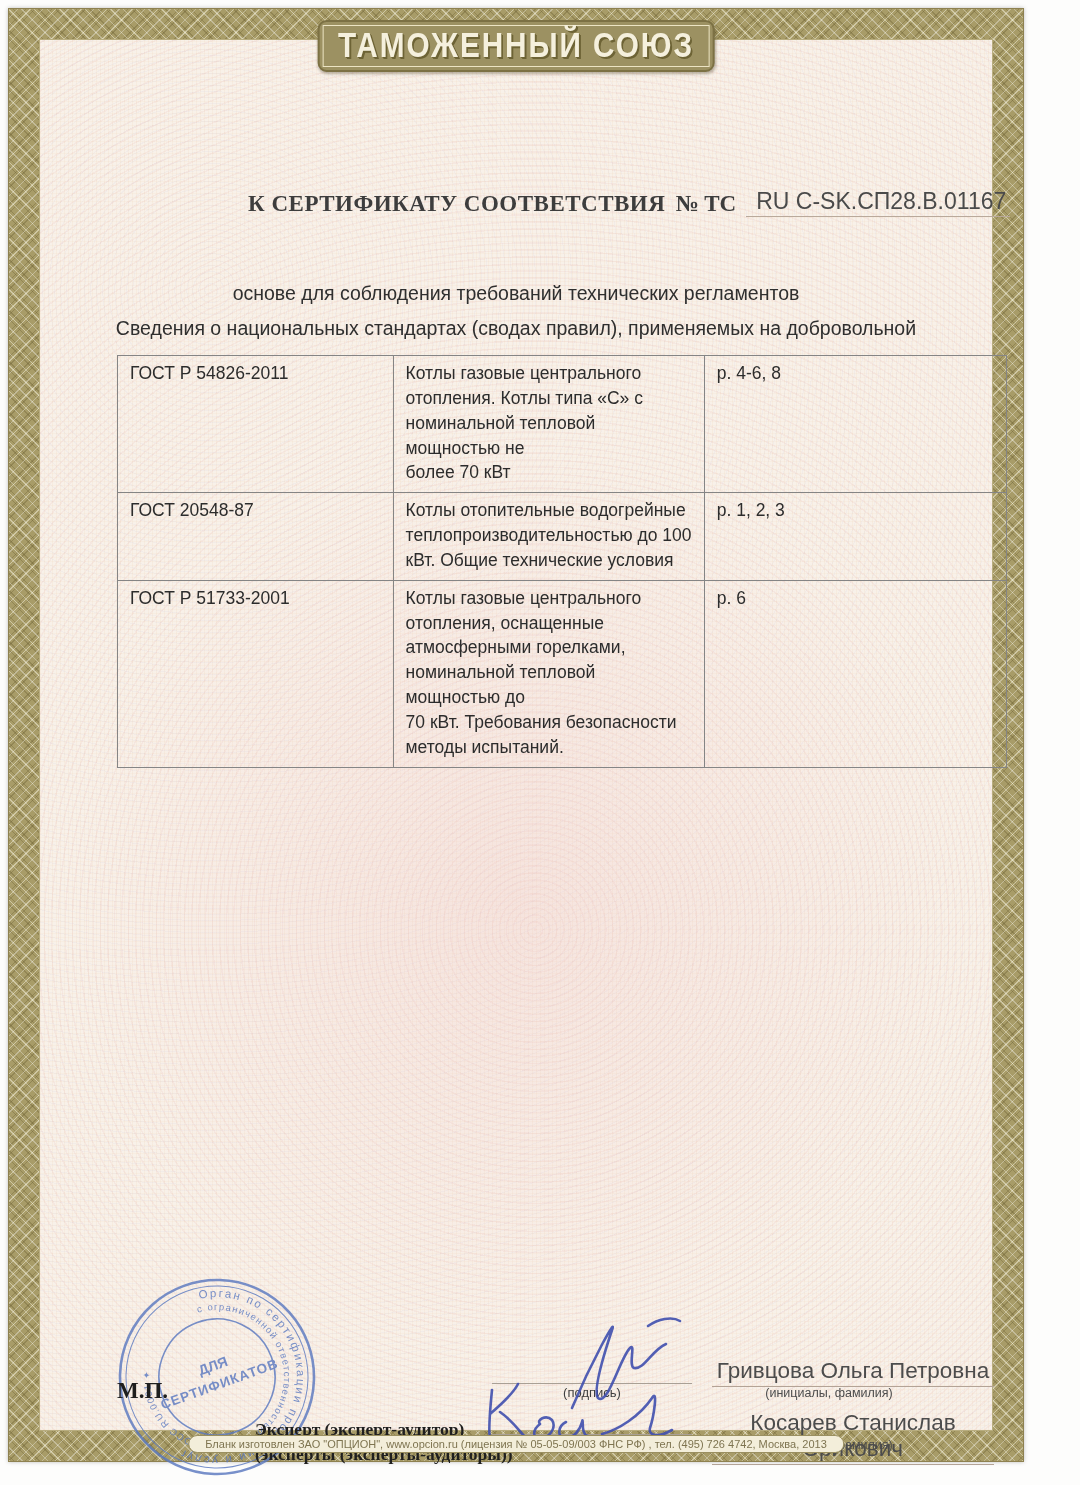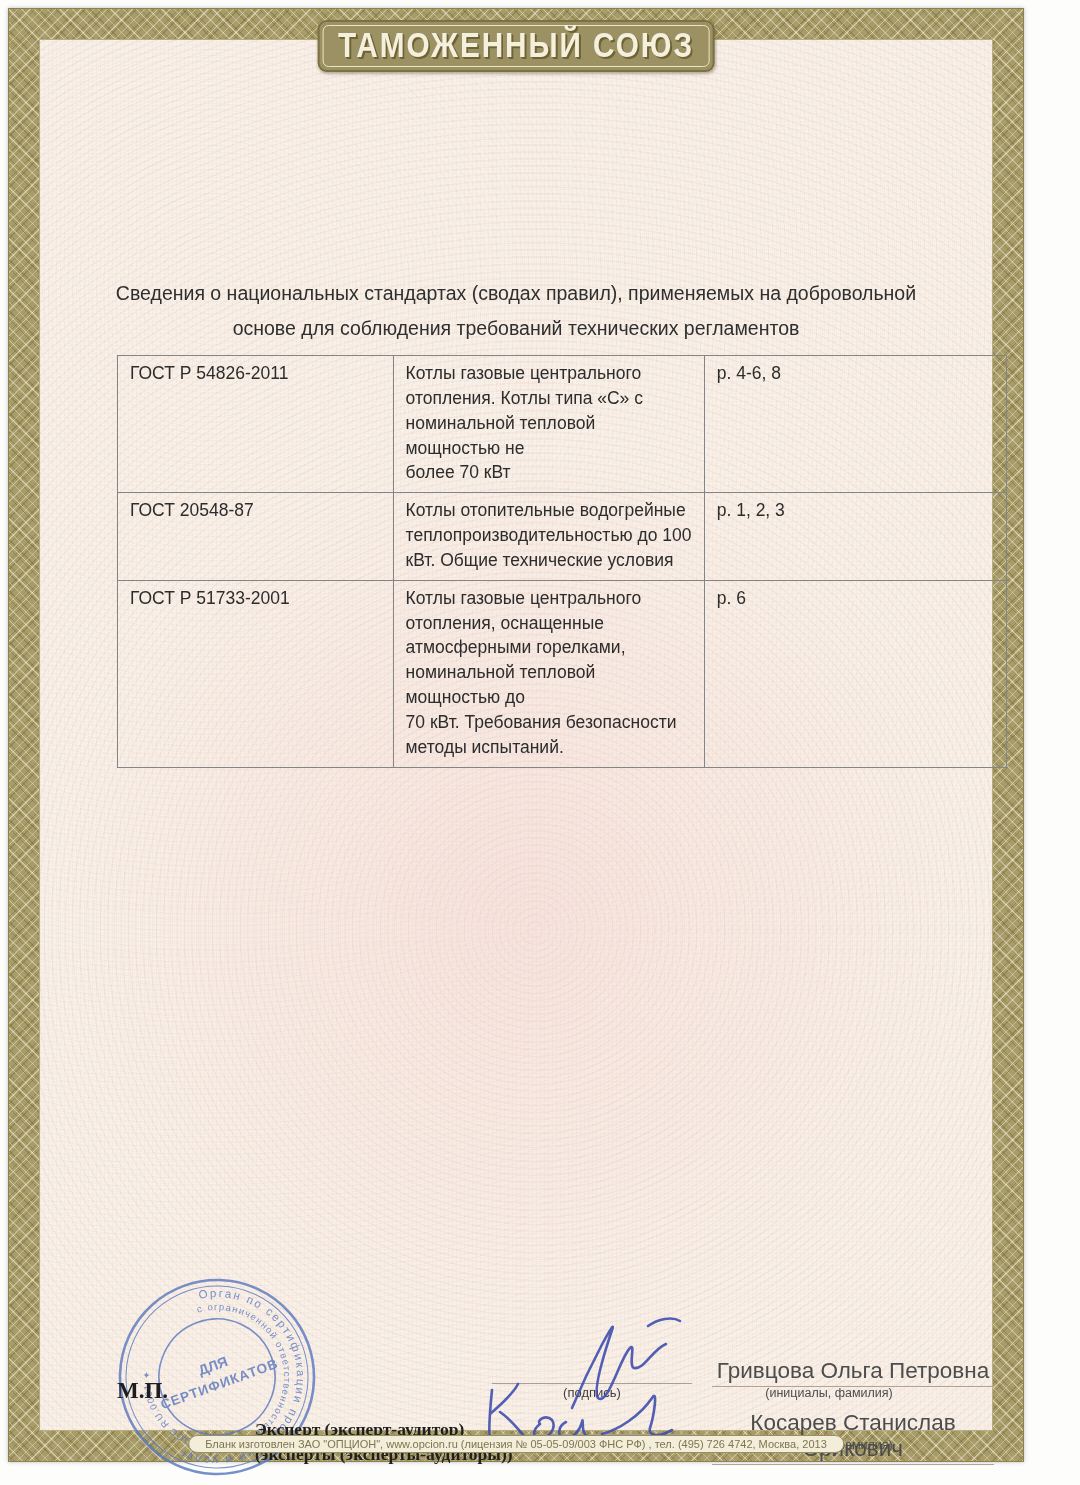--- a/index.html
+++ b/index.html
@@ -19,21 +19,21 @@
     background-color:#f8f1e9;
     background-image:
       radial-gradient(circle at 50% 62%, rgba(240,196,196,.30), rgba(0,0,0,0) 46%),
       repeating-radial-gradient(circle at 52% 64%, rgba(219,139,139,.09) 0 1.5px, rgba(0,0,0,0) 1.5px 7px),
       repeating-radial-gradient(circle at 18% 18%, rgba(150,150,210,.06) 0 1px, rgba(0,0,0,0) 1px 6px),
       repeating-linear-gradient(90deg, rgba(235,190,140,.10) 0 1px, rgba(0,0,0,0) 1px 4px),
       repeating-linear-gradient(0deg, rgba(235,190,140,.08) 0 1px, rgba(0,0,0,0) 1px 4px);}
   
   .badge{position:absolute;top:11px;left:50%;transform:translateX(-50%);
     background:#9c9162;border:2px solid #7c7144;border-radius:9px;padding:3px;box-shadow:1px 2px 3px rgba(60,50,20,.35);}
-  .badge-in{border:1px solid #ece4c4;border-radius:6px;padding:2px 7px;}
+  .badge-in{border:1px solid #ece4c4;border-radius:0;padding:2px 7px;}
   .badge-text{display:inline-block;font-weight:bold;font-size:31px;letter-spacing:2px;color:#f5f0dd;
     transform:scaleX(.96) scaleY(1.12);text-shadow:2px 2px 0 #6d6335,1px 1px 0 #6d6335;white-space:nowrap;}
   
   .title{position:absolute;top:95px;left:0;width:100%;text-align:center;
     font-family:"Liberation Serif",serif;font-weight:600;font-size:35px;letter-spacing:1px;color:#3b3b3b;}
   .cert-line{position:absolute;top:148px;left:208px;right:48px;display:flex;align-items:flex-end;gap:10px;
     font-family:"Liberation Serif",serif;font-size:23px;color:#3d3d3d;}
   .cert-line .lbl{font-weight:600;letter-spacing:.5px;white-space:nowrap;}
   .cert-line .no-ts{font-weight:600;white-space:nowrap;}
   .cert-line .val{flex:1;font-family:"Liberation Sans",sans-serif;font-size:23px;color:#4a4a4a;
@@ -75,25 +75,30 @@
     font-size:11px;color:#7e7450;white-space:nowrap;}
 </style>
 </head>
 <body>
 
 <div class="scan">
   <div class="doc">
     <div class="inner">
 
 
+      <div class="cert-line">
+        <span class="lbl">К СЕРТИФИКАТУ СООТВЕТСТВИЯ</span>
+        <span class="no-ts">№ ТС</span>
+        <span class="val">RU C-SK.СП28.В.01167</span>
+      </div>
 
 
       <div class="intro">
+        <div>основе для соблюдения требований технических регламентов</div>
         <div>Сведения о национальных стандартах (сводах правил), применяемых на добровольной</div>
-        <div>основе для соблюдения требований технических регламентов</div>
       </div>
 
       <table class="std">
         <colgroup>
             <col class="col1">
             <col class="col2">
             <col class="col3">
           </colgroup>
         <tbody>
         <tr>

